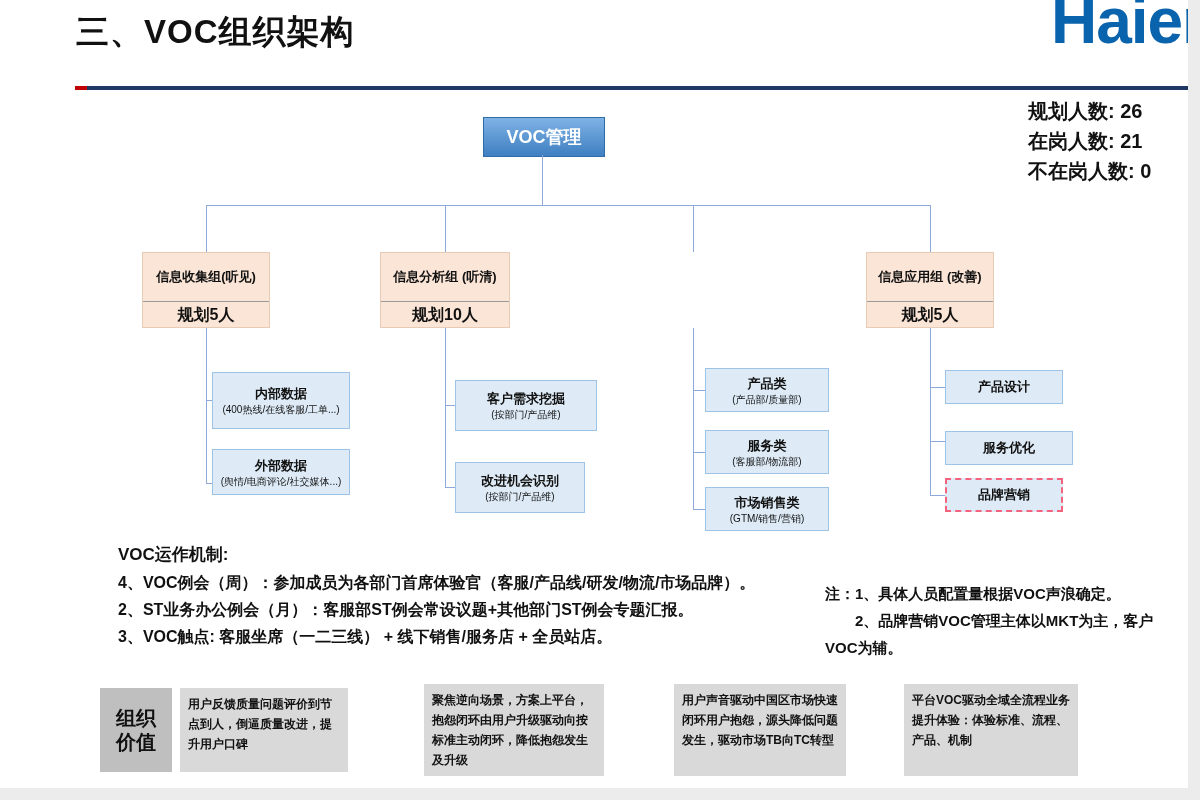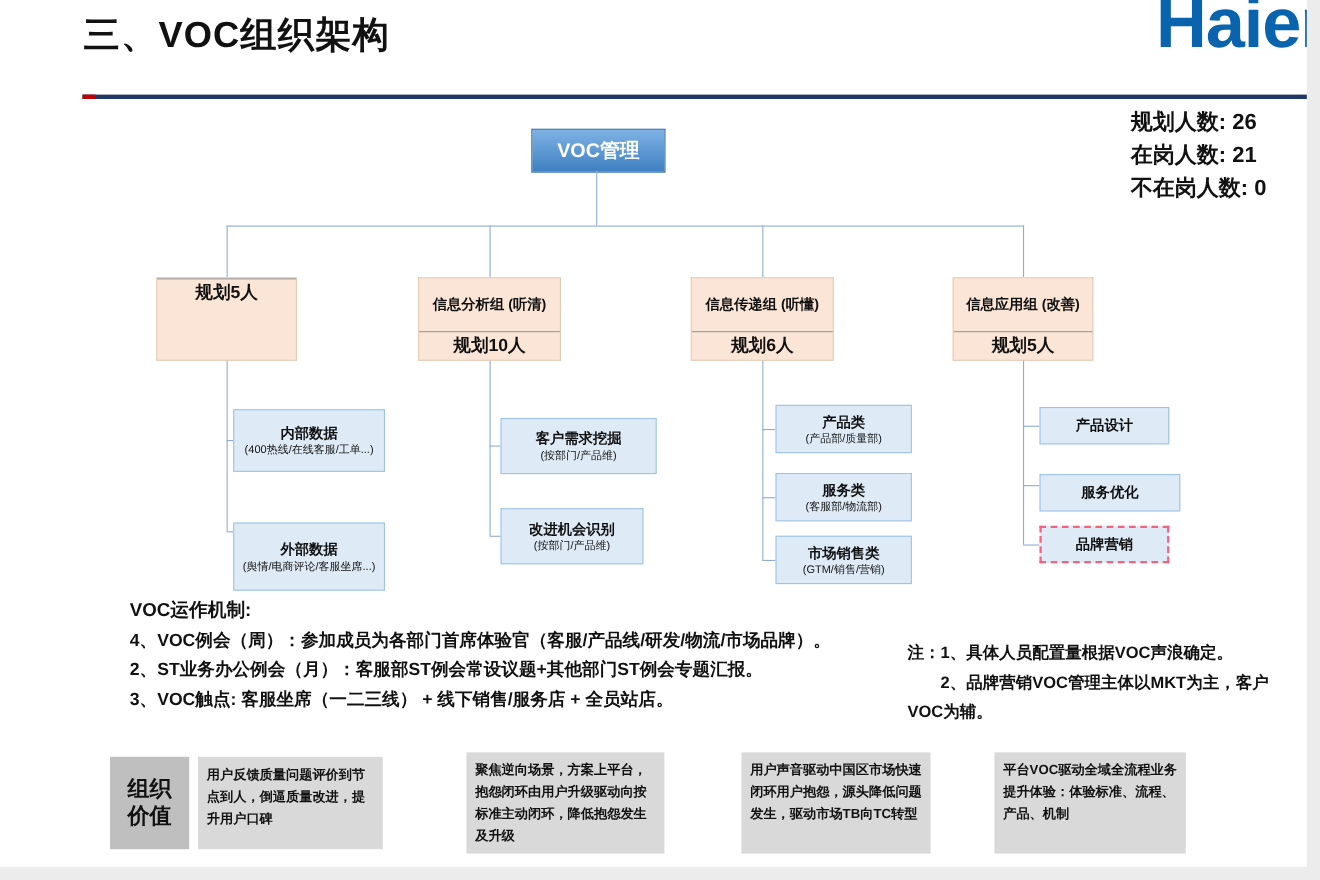--- a/index.html
+++ b/index.html
@@ -62,45 +62,42 @@
   <div class="root">VOC管理</div>
 
   <div class="vline" style="left:542px;top:155px;height:50px;"></div>
   <div class="hline" style="left:206px;top:205px;width:725px;"></div>
   <div class="vline" style="left:206px;top:205px;height:47px;"></div>
   <div class="vline" style="left:445px;top:205px;height:47px;"></div>
   <div class="vline" style="left:693px;top:205px;height:47px;"></div>
   <div class="vline" style="left:930px;top:205px;height:47px;"></div>
 
   <div class="grp" style="left:142px;width:128px;">
+    <div class="grp-title">信息收集组(听见)</div>
     <div class="grp-plan">规划5人</div>
   </div>
   <div class="grp" style="left:380px;width:130px;">
     <div class="grp-title">信息分析组 (听清)</div>
     <div class="grp-plan">规划10人</div>
-  </div>
-  <div class="grp" style="left:628px;width:130px;">
-    <div class="grp-title">信息传递组 (听懂)</div>
-    <div class="grp-plan">规划6人</div>
   </div>
   <div class="grp" style="left:866px;width:128px;">
     <div class="grp-title">信息应用组 (改善)</div>
     <div class="grp-plan">规划5人</div>
   </div>
 
   <div class="vline" style="left:206px;top:328px;height:155px;"></div>
   <div class="hline" style="left:206px;top:400px;width:6px;"></div>
   <div class="hline" style="left:206px;top:483px;width:6px;"></div>
   <div class="node" style="left:212px;top:372px;width:138px;height:57px;">
     <div class="node-title">内部数据</div>
     <div class="node-sub">(400热线/在线客服/工单...)</div>
   </div>
-  <div class="node" style="left:212px;top:475px;width:138px;height:62px;">
+  <div class="node" style="left:212px;top:449px;width:138px;height:46px;">
     <div class="node-title">外部数据</div>
-    <div class="node-sub">(舆情/电商评论/客服坐席...)</div>
+    <div class="node-sub">(舆情/电商评论/社交媒体...)</div>
   </div>
 
   <div class="vline" style="left:445px;top:328px;height:159px;"></div>
   <div class="hline" style="left:445px;top:405px;width:10px;"></div>
   <div class="hline" style="left:445px;top:487px;width:10px;"></div>
   <div class="node" style="left:455px;top:380px;width:142px;height:51px;">
     <div class="node-title">客户需求挖掘</div>
     <div class="node-sub">(按部门/产品维)</div>
   </div>
   <div class="node" style="left:455px;top:462px;width:130px;height:51px;">

